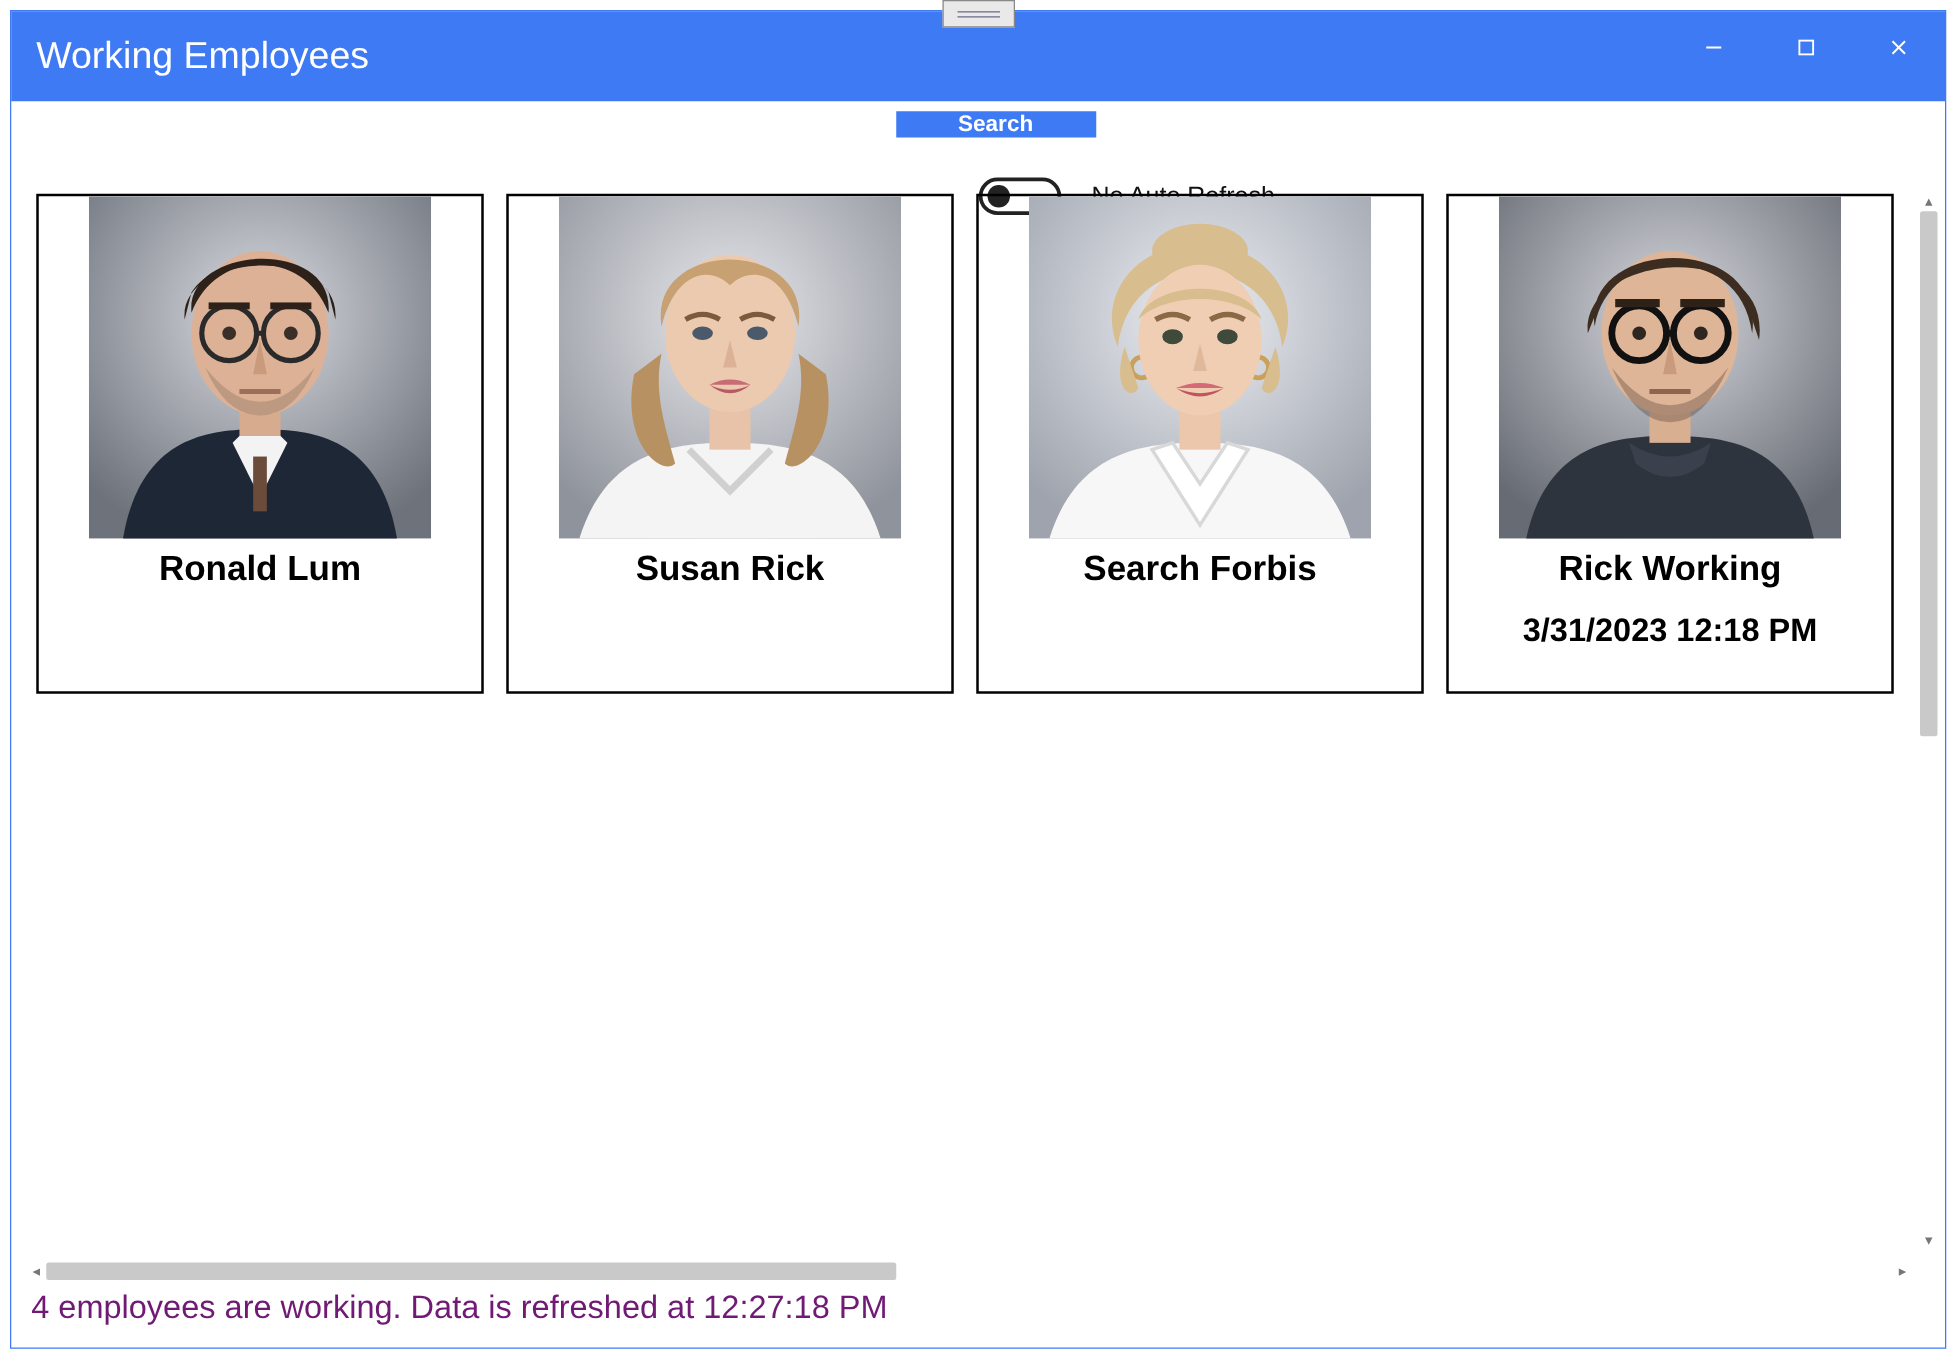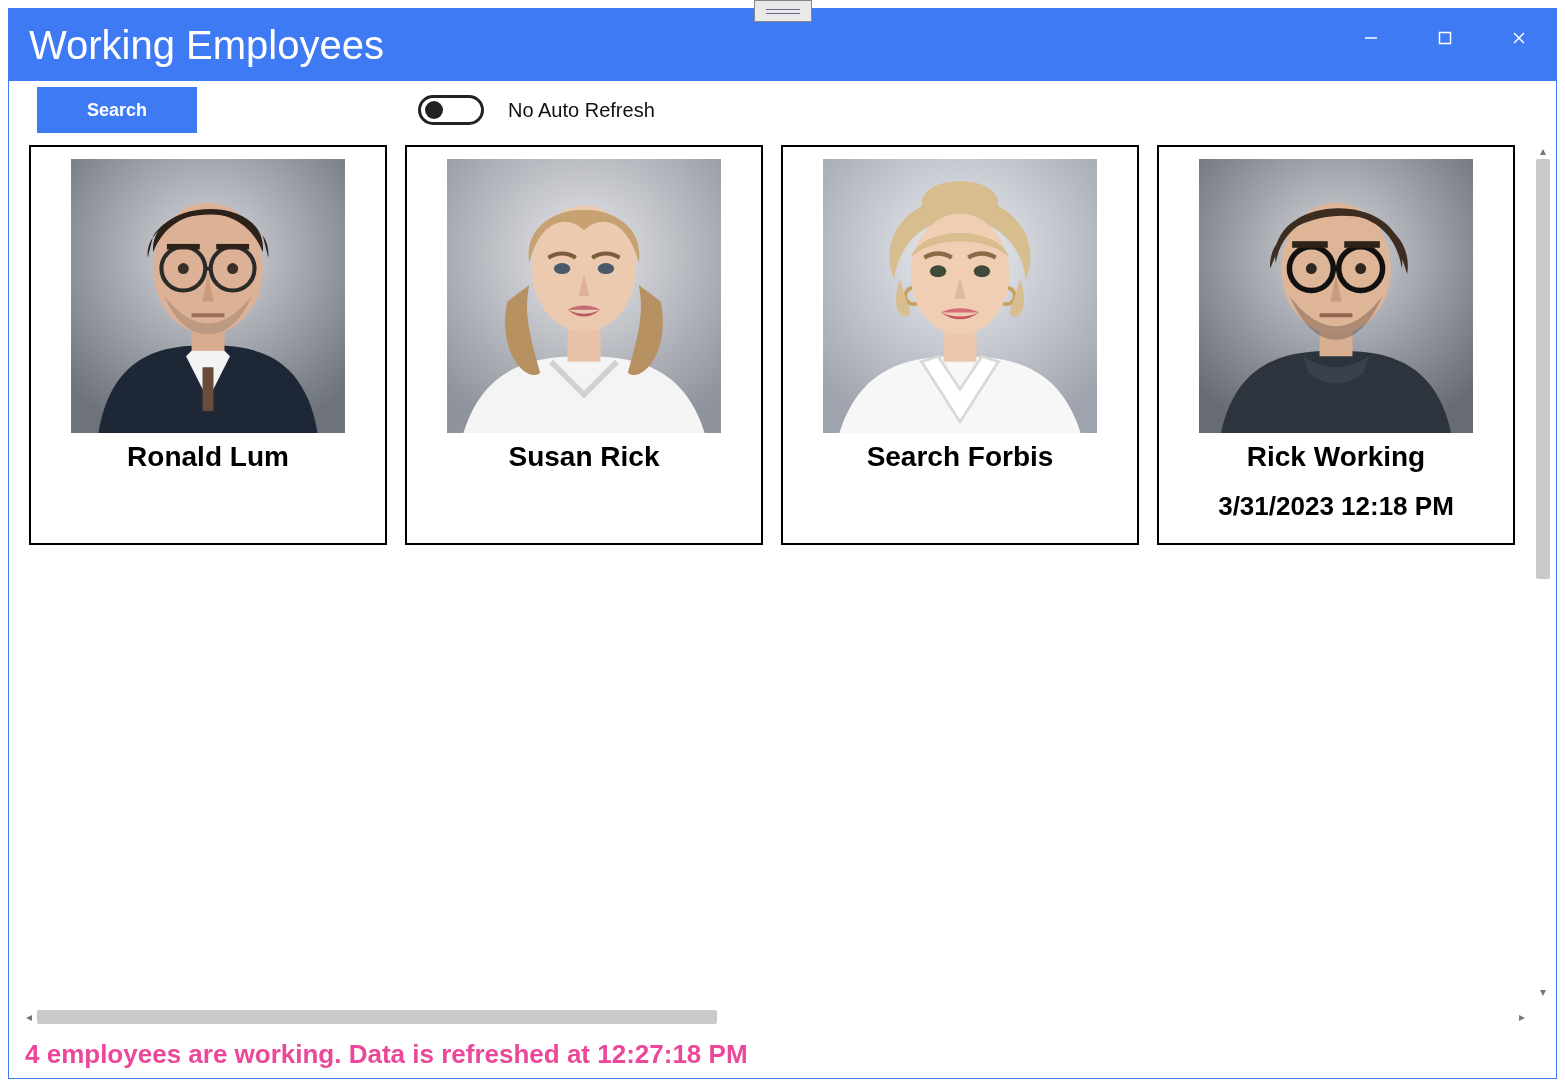--- a/index.html
+++ b/index.html
@@ -44,21 +44,21 @@
       flex-direction: column;
       background: #fff;
     }
     .titlebar {
       background: #3f7af5;
       color: #fff;
       height: 72px;
       display: flex;
       align-items: center;
       padding-left: 20px;
-      font-size: 40px;
+      font-size: 30px;
       font-weight: 300;
       position: relative;
     }
     .title-controls {
       position: absolute;
       right: 0; top: 0;
       height: 58px;
       display: flex;
     }
     .title-btn {
@@ -68,23 +68,24 @@
       justify-content: center;
       color: #fff;
       cursor: default;
     }
     .title-btn svg { display: block; }
 
     .toolbar {
       height: 50px;
       display: flex;
       align-items: center;
-      gap: 11px;
+      gap: 32px;
       padding: 8px 0 0 28px;
-      margin-bottom: 12px;
+      margin-bottom: 22px;
+      flex-direction: column;
     }
     .search-btn {
       width: 160px;
       height: 46px;
       background: #3f7af5;
       color: #fff;
       border: none;
       font-size: 18px;
       font-weight: 600;
       cursor: pointer;
@@ -120,21 +121,21 @@
       gap: 18px;
       padding-top: 2px;
     }
     .card {
       width: 358px;
       height: 400px;
       border: 2px solid #000;
       display: flex;
       flex-direction: column;
       align-items: center;
-      padding-top: 12px;
+      padding-top: 0;
     }
     .avatar {
       width: 274px;
       height: 274px;
       display: flex;
       align-items: center;
       justify-content: center;
       position: relative;
       overflow: hidden;
     }
@@ -170,25 +171,24 @@
     }
     .hscroll .arrow { width:16px; height:18px; display:flex; align-items:center; justify-content:center; color:#777; font-size:12px; position:absolute; top:0;}
     .hscroll .arrow.left { left:0;}
     .hscroll .arrow.right { right:0;}
     .hscroll .track { position:absolute; left:16px; right:16px; top:2px; bottom:2px;}
     .hscroll .thumb { position:absolute; left:0; width: 680px; top:0; bottom:0; background:#c9c9c9; border-radius:2px;}
 
     .statusbar {
       height: 48px;
       display: flex;
-      align-items: center;
       padding-left: 16px;
       font-size: 26px;
-      font-weight: 700;
-      color: #ec4899;
+      font-weight: 400;
+      color: #701a75;
       border-top: none;
     }
   </style>
 </head>
 <body>
 
 <div class="capture-handle">
   <div class="bar"></div>
     <div class="bar"></div>
 </div>

